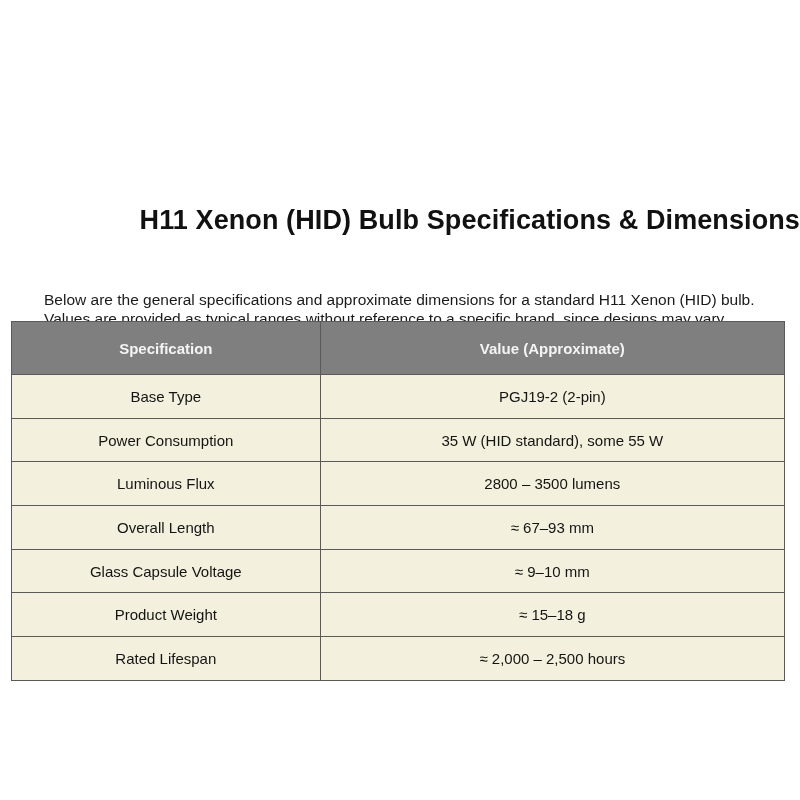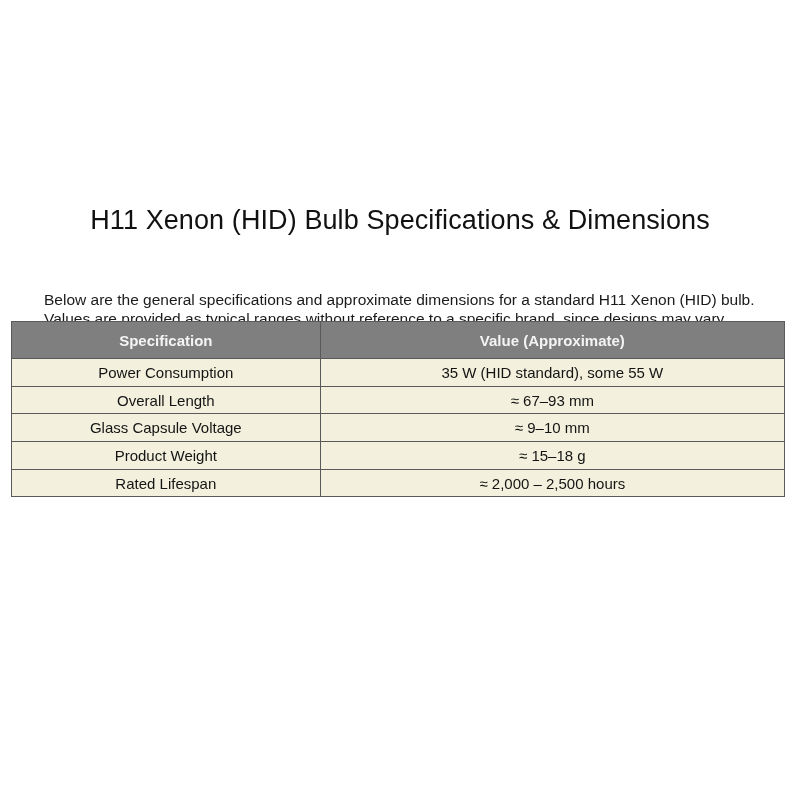--- a/index.html
+++ b/index.html
@@ -13,23 +13,23 @@
       position: relative;
       overflow: hidden;
       font-family: "Liberation Sans", sans-serif;
       color: #111111;
     }
     .title {
       position: absolute;
       left: 0;
       top: 187px;
       width: 800px;
-      text-align: center;
+      text-align: right;
       font-size: 27px;
-      font-weight: normal;
+      font-weight: bold;
       color: #111111;
       letter-spacing: 0.1px;
     }
     .intro {
       position: absolute;
       left: 44px;
       top: 243px;
       width: 720px;
       font-size: 15.5px;
       line-height: 18.5px;
@@ -40,21 +40,21 @@
       position: absolute;
       left: 11px;
       top: 321px;
       width: 774px;
       border-collapse: collapse;
       font-size: 15px;
     }
     table.specs th, table.specs td {
       border: 1px solid #5a5a5a;
       text-align: center;
-      padding: 0;
+      padding: 8px;
     }
     table.specs th {
       background: #7f7f7f;
       color: #f4f4f4;
       font-weight: bold;
       height: 36px;
       font-size: 15px;
     }
     table.specs td {
       background: #f3f1dd;
@@ -77,22 +77,30 @@
       <col class="c2">
     </colgroup>
   <thead>
     <tr>
       <th>Specification</th>
       <th>Value (Approximate)</th>
     </tr>
   </thead>
   <tbody>
     <tr>
+      <td>Base Type</td>
+      <td>PGJ19-2 (2-pin)</td>
+    </tr>
+    <tr>
       <td>Power Consumption</td>
       <td>35 W (HID standard), some 55 W</td>
+    </tr>
+    <tr>
+      <td>Luminous Flux</td>
+      <td>2800 – 3500 lumens</td>
     </tr>
     <tr>
       <td>Overall Length</td>
       <td>≈ 67–93 mm</td>
     </tr>
     <tr>
       <td>Glass Capsule Voltage</td>
       <td>≈ 9–10 mm</td>
     </tr>
     <tr>

